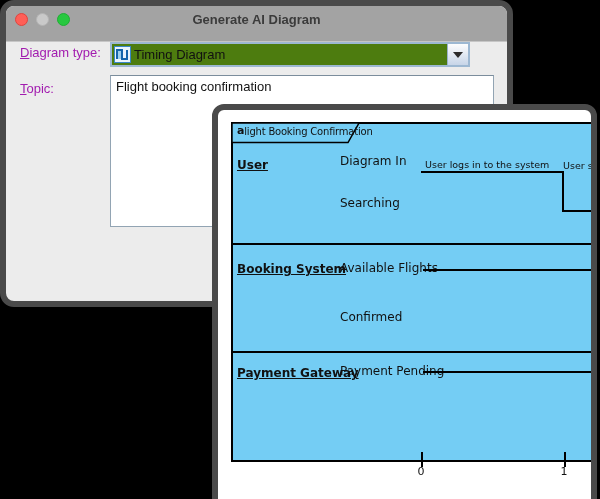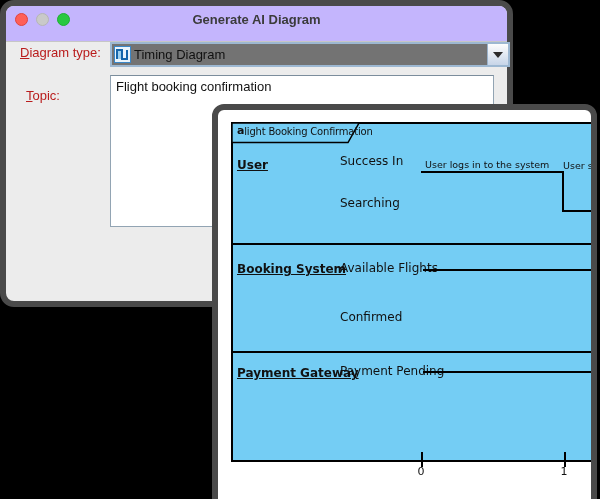--- a/index.html
+++ b/index.html
@@ -6,38 +6,38 @@
   html,body { width:600px; height:499px; overflow:hidden; }
   body { background:#000; position:relative; font-family:"Liberation Sans", sans-serif; }
 
   
   .dialog {
     position:absolute; left:0; top:0; width:513px; height:307px;
     background:#ececec; border:6px solid #4a4a4a; border-radius:14px;
     z-index:1;
   }
   .titlebar {
-    position:relative; height:36px; background:#c4b5fd;
+    position:relative; height:36px; background:#a3a3a3;
     border-bottom:1px solid #c6c6c6; border-radius:8px 8px 0 0;
   }
   .traffic { position:absolute; left:9px; top:7px; display:flex; gap:8px; }
   .light { width:13px; height:13px; border-radius:50%; }
   .light.red   { background:#ff5f57; border:1px solid #e0443e; }
   .light.gray  { background:#c9c9c9; border:1px solid #b5b5b5; }
   .light.green { background:#28c840; border:1px solid #1faf34; }
   .title {
     position:absolute; left:0; right:0; top:6px; text-align:center;
     font-size:13px; font-weight:bold; color:#3b3b3b;
   }
   .dialog-content { position:absolute; left:0; top:28px; right:0; bottom:0; }
-  .field-label { position:absolute; left:14px; font-size:13px; color:#b91c1c; }
+  .field-label { position:absolute; left:14px; font-size:13px; color:#a21caf; }
   .u { text-decoration:underline; }
   .combo {
-    position:absolute; left:104px; top:8px; width:400px; height:25px;
-    background:#737373; border:2px solid #9db8d2; display:flex; align-items:center;
+    position:absolute; left:104px; top:8px; width:360px; height:25px;
+    background:#4d7c0f; border:2px solid #9db8d2; display:flex; align-items:center;
   }
   .combo-icon { margin:0 3px 0 2px; display:block; }
   .combo-text { font-size:13px; color:#111; }
   .combo-arrow-btn {
     position:absolute; right:0; top:0; bottom:0; width:21px;
     background:linear-gradient(#fdfdfd,#c7d5e8);
     border-left:1px solid #9ab1c9; display:flex; align-items:center; justify-content:center;
   }
   .combo-arrow {
     width:0; height:0; border-left:5px solid transparent;
@@ -109,39 +109,39 @@
         <rect x="0.5" y="0.5" width="16" height="16" fill="#eaf4fc" stroke="#3a87c8"></rect>
         <path d="M3 13 V4 H8 V13 H13 V4" fill="none" stroke="#1565ab" stroke-width="2"></path>
         <rect x="4" y="5" width="3" height="8" fill="#9fd0ee"></rect>
       </svg>
       <span class="combo-text">Timing Diagram</span>
       <div class="combo-arrow-btn">
         <div class="combo-arrow"></div>
       </div>
     </div>
 
-    <div class="field-label" style="top:54px;margin-left:6px;"><span class="u">T</span><span>opic:</span></div>
+    <div class="field-label" style="top:47px;"><span class="u">T</span><span>opic:</span></div>
 
     <div class="topic-area">Flight booking confirmation</div>
   </div>
 </div>
 
 <div class="preview">
   <div class="canvas">
 
     <svg class="frame-tab-svg" width="130" height="22" viewBox="0 0 130 22">
       <path d="M1 1 H128 L117 20.5 H1 Z" fill="#74CDF4" stroke="#000" stroke-width="1.5"></path>
     </svg>
     <div class="frame-tab-text"><span class="tab-lead">a</span><span>light Booking Confirmation</span></div>
 
     <div class="row-sep" style="top:119px;"></div>
     <div class="row-sep" style="top:227px;"></div>
 
     <div class="lifeline-name" style="top:34px;">User</div>
-    <div class="state-label" style="top:30px;">Success In</div>
+    <div class="state-label" style="top:30px;">Diagram In</div>
     <div class="state-label" style="top:72px;text-align:right;">Searching</div>
     <div class="tl-line" style="left:188px; top:47px; width:141px;"></div>
     <div class="tl-vert" style="left:329px; top:47px; height:41px;"></div>
     <div class="tl-line" style="left:329px; top:86px; width:400px;"></div>
     <div class="annotation" style="left:192px; top:35px;">User logs in to the system</div>
     <div class="annotation" style="left:330px; top:36px;">User sea</div>
 
     <div class="lifeline-name" style="top:138px;text-decoration:underline;">Booking System</div>
     <div class="state-label" style="top:137px;">Available Flights</div>
     <div class="state-label" style="top:186px;">Confirmed</div>

